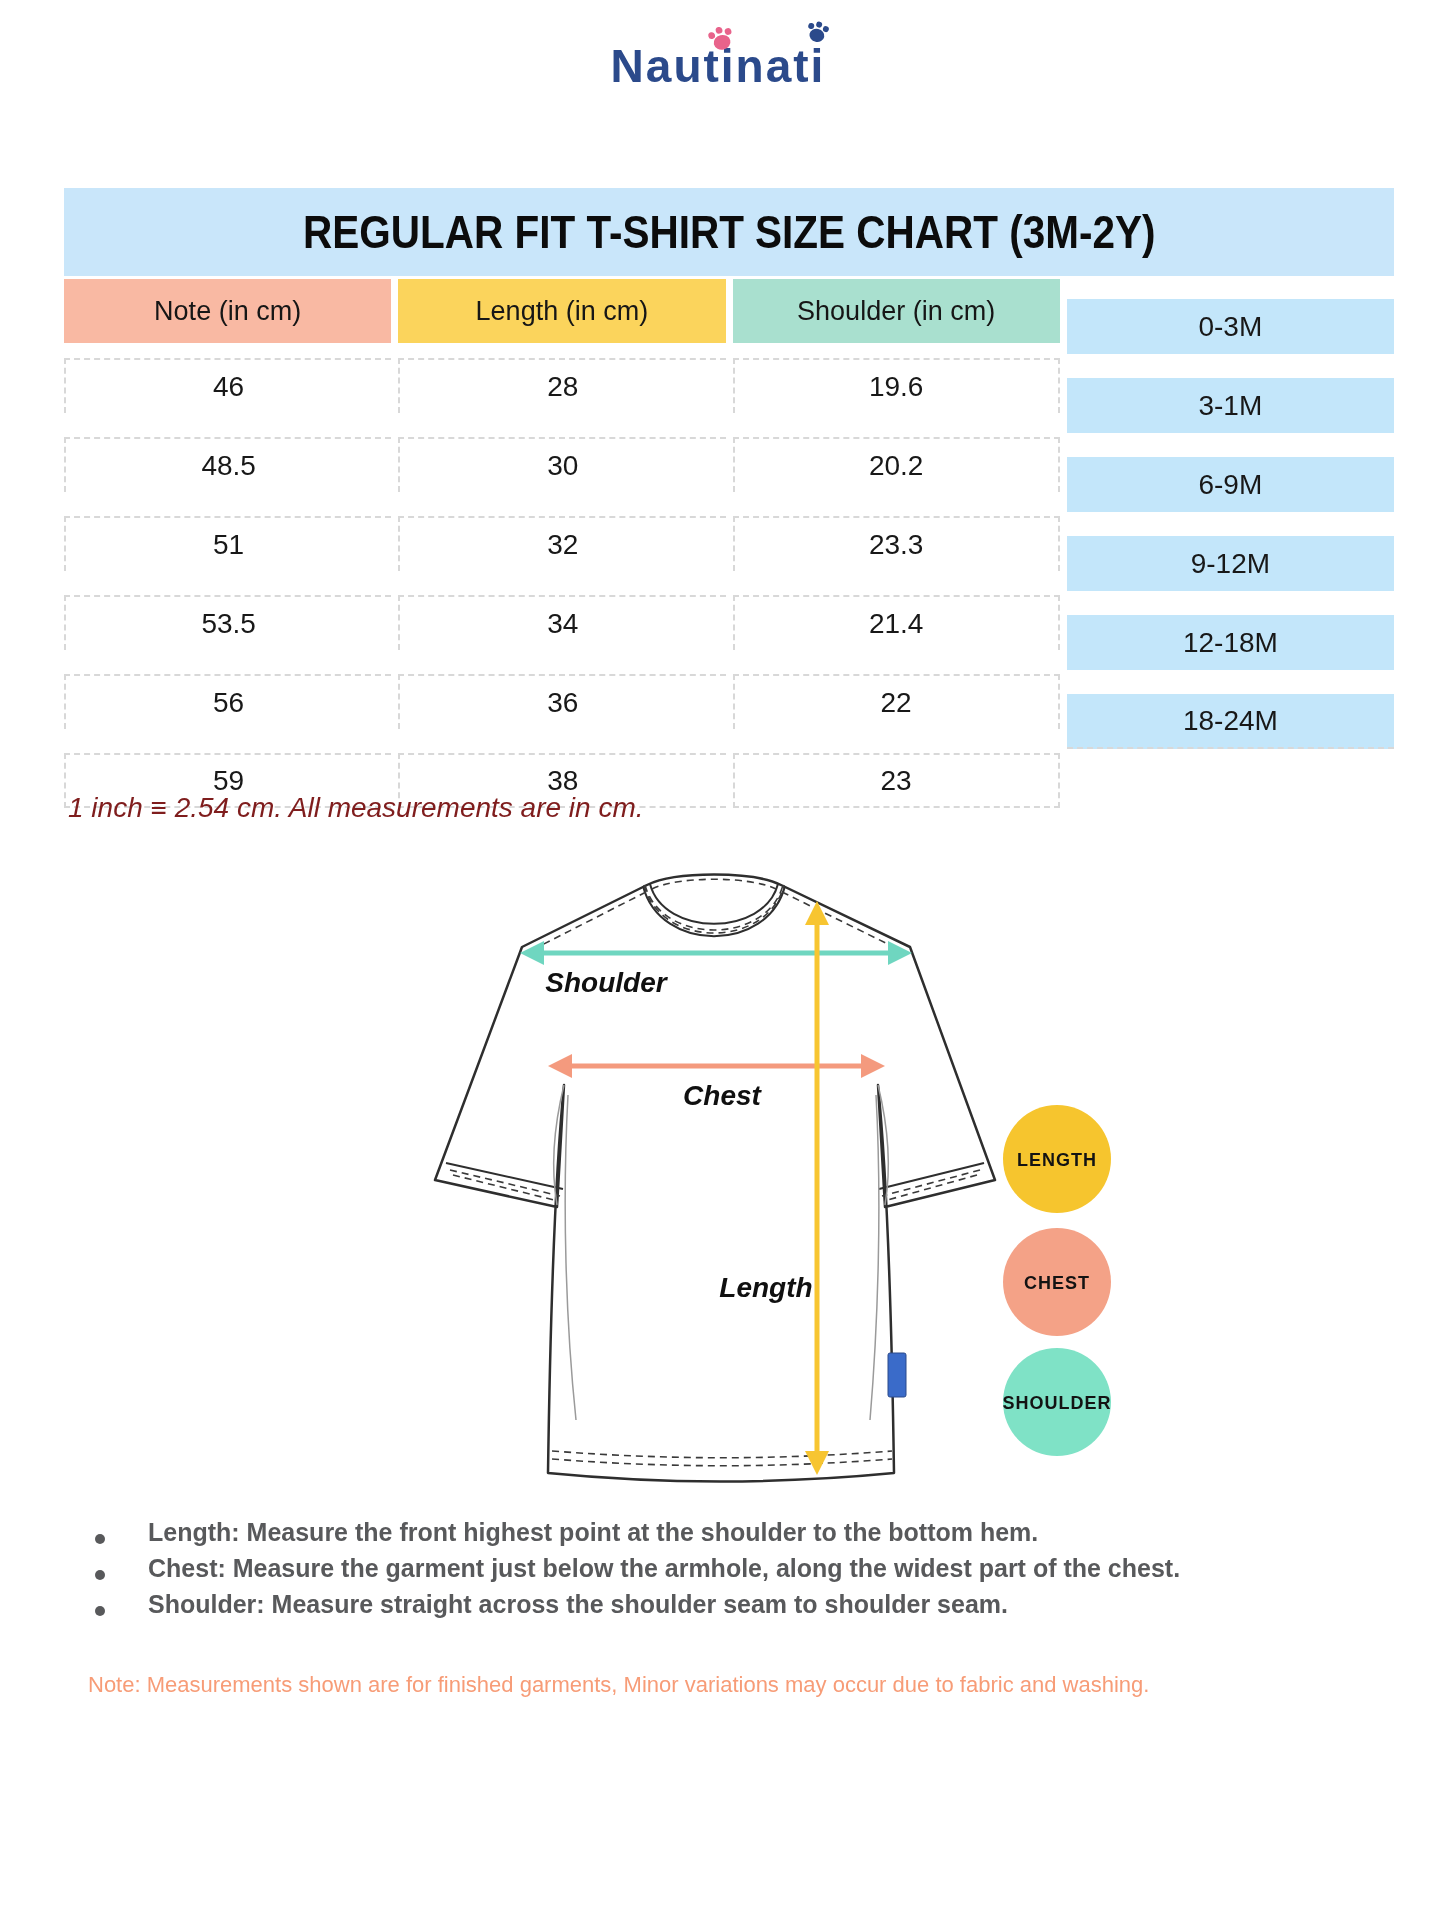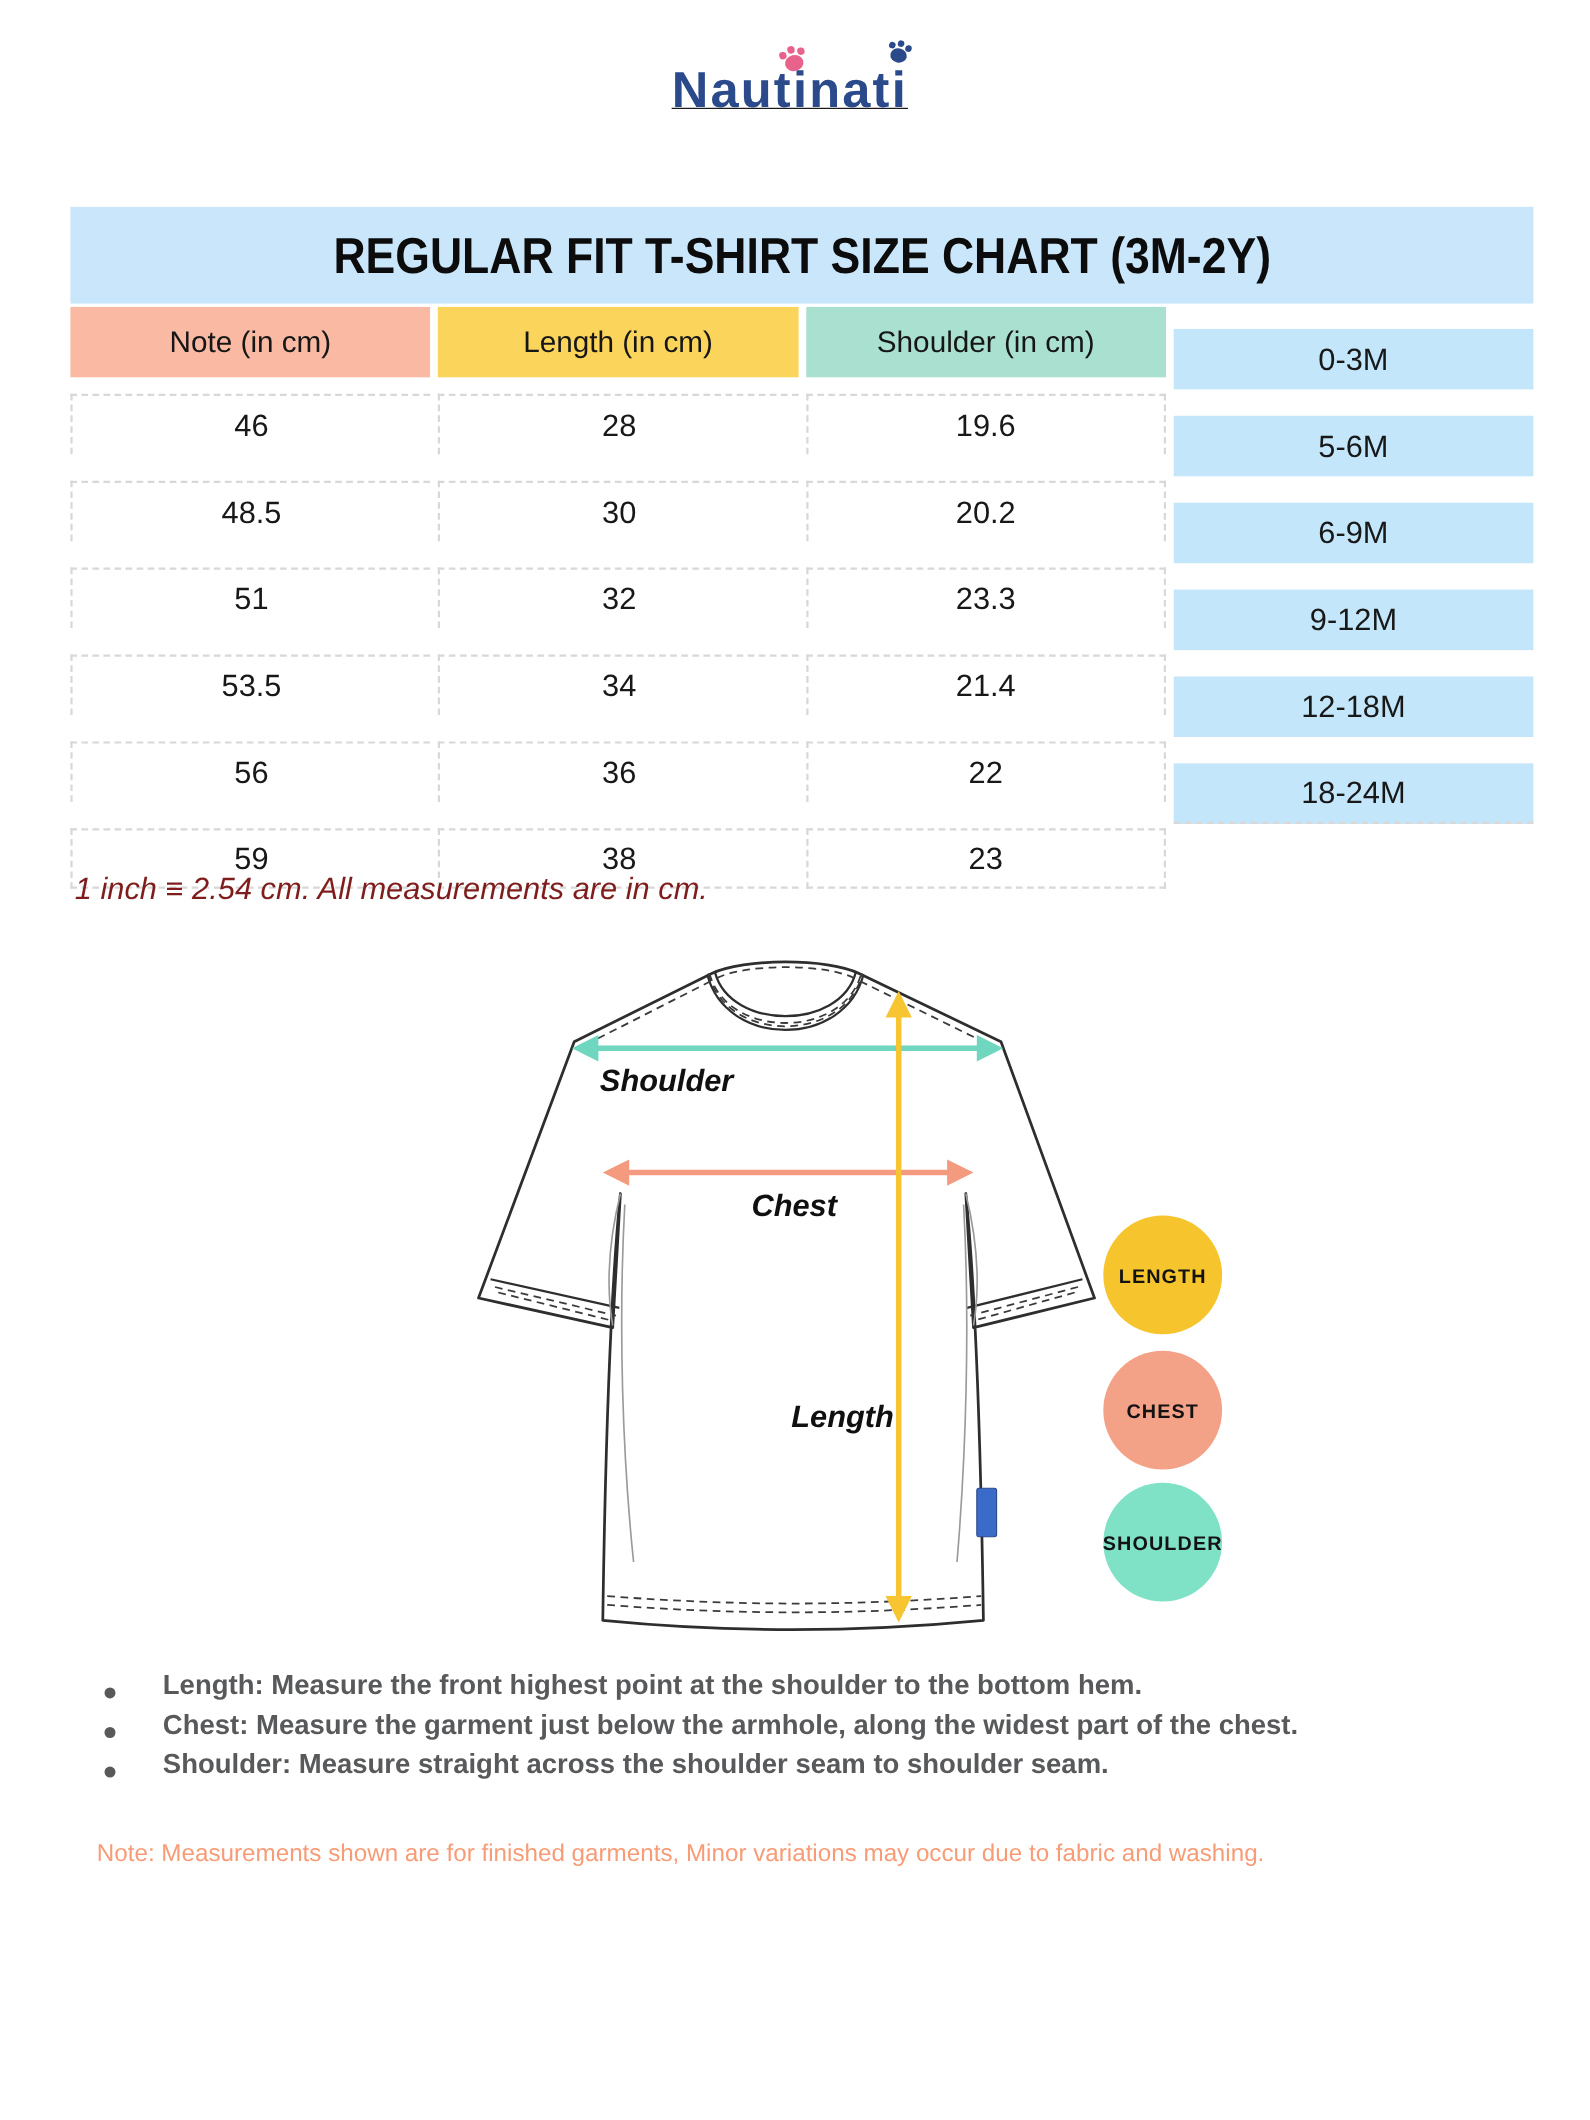--- a/index.html
+++ b/index.html
@@ -8,21 +8,21 @@
     --header_length_bg:#fbd45c; --header_shoulder_bg:#a9e0cf; --age_cell_bg:#c3e6fa;
     --arrow_shoulder:#6fd6c0; --arrow_chest:#f49a7e; --arrow_length:#f7c531;
     --legend_length_bg:#f6c52e; --legend_chest_bg:#f4a287; --legend_shoulder_bg:#7fe2c6;
     --instructions_text:#58595b; --footnote_text:#f79c77; --dash:#d8d8d8;
   }
   *{margin:0;padding:0;box-sizing:border-box;}
   body{background:#fff;font-family:"Liberation Sans","DejaVu Sans",sans-serif;}
   .canvas{position:relative;width:1445px;height:1927px;background:#fff;overflow:hidden;}
 
   
-  .logo{position:absolute;top:54px;left:718px;transform:translateX(-50%);text-decoration:underline;}
+  .logo{position:absolute;top:39px;left:718px;transform:translateX(-50%);}
   .logo-text{font-size:46px;font-weight:bold;color:var(--logo_blue);letter-spacing:2px;}
   .paw{position:absolute;}
   .paw svg{display:block;}
   .paw-pink{left:45%;top:-14px;width:27px;height:27px;transform:rotate(-14deg);}
   .paw-pink ellipse,.paw-pink circle{fill:var(--paw_pink);}
   .paw-blue{right:-4px;top:-19px;width:24px;height:24px;transform:rotate(12deg);}
   .paw-blue ellipse,.paw-blue circle{fill:var(--logo_blue);}
 
   
   .size-table{position:absolute;left:64px;top:188px;width:1330px;}
@@ -104,21 +104,21 @@
     <div class="grid">
       <div class="cell hcell h-chest">Note (in cm)</div>
       <div class="cell hcell h-length">Length (in cm)</div>
       <div class="cell hcell h-shoulder">Shoulder (in cm)</div>
 
       <div class="cell dcell age">0-3M</div>
       <div class="cell dcell val">46</div>
       <div class="cell dcell val">28</div>
       <div class="cell dcell val last-col">19.6</div>
 
-      <div class="cell dcell age">5-6M</div>
+      <div class="cell dcell age">3-1M</div>
       <div class="cell dcell val">48.5</div>
       <div class="cell dcell val">30</div>
       <div class="cell dcell val last-col">20.2</div>
 
       <div class="cell dcell age">6-9M</div>
       <div class="cell dcell val">51</div>
       <div class="cell dcell val">32</div>
       <div class="cell dcell val last-col">23.3</div>
 
       <div class="cell dcell age">9-12M</div>

